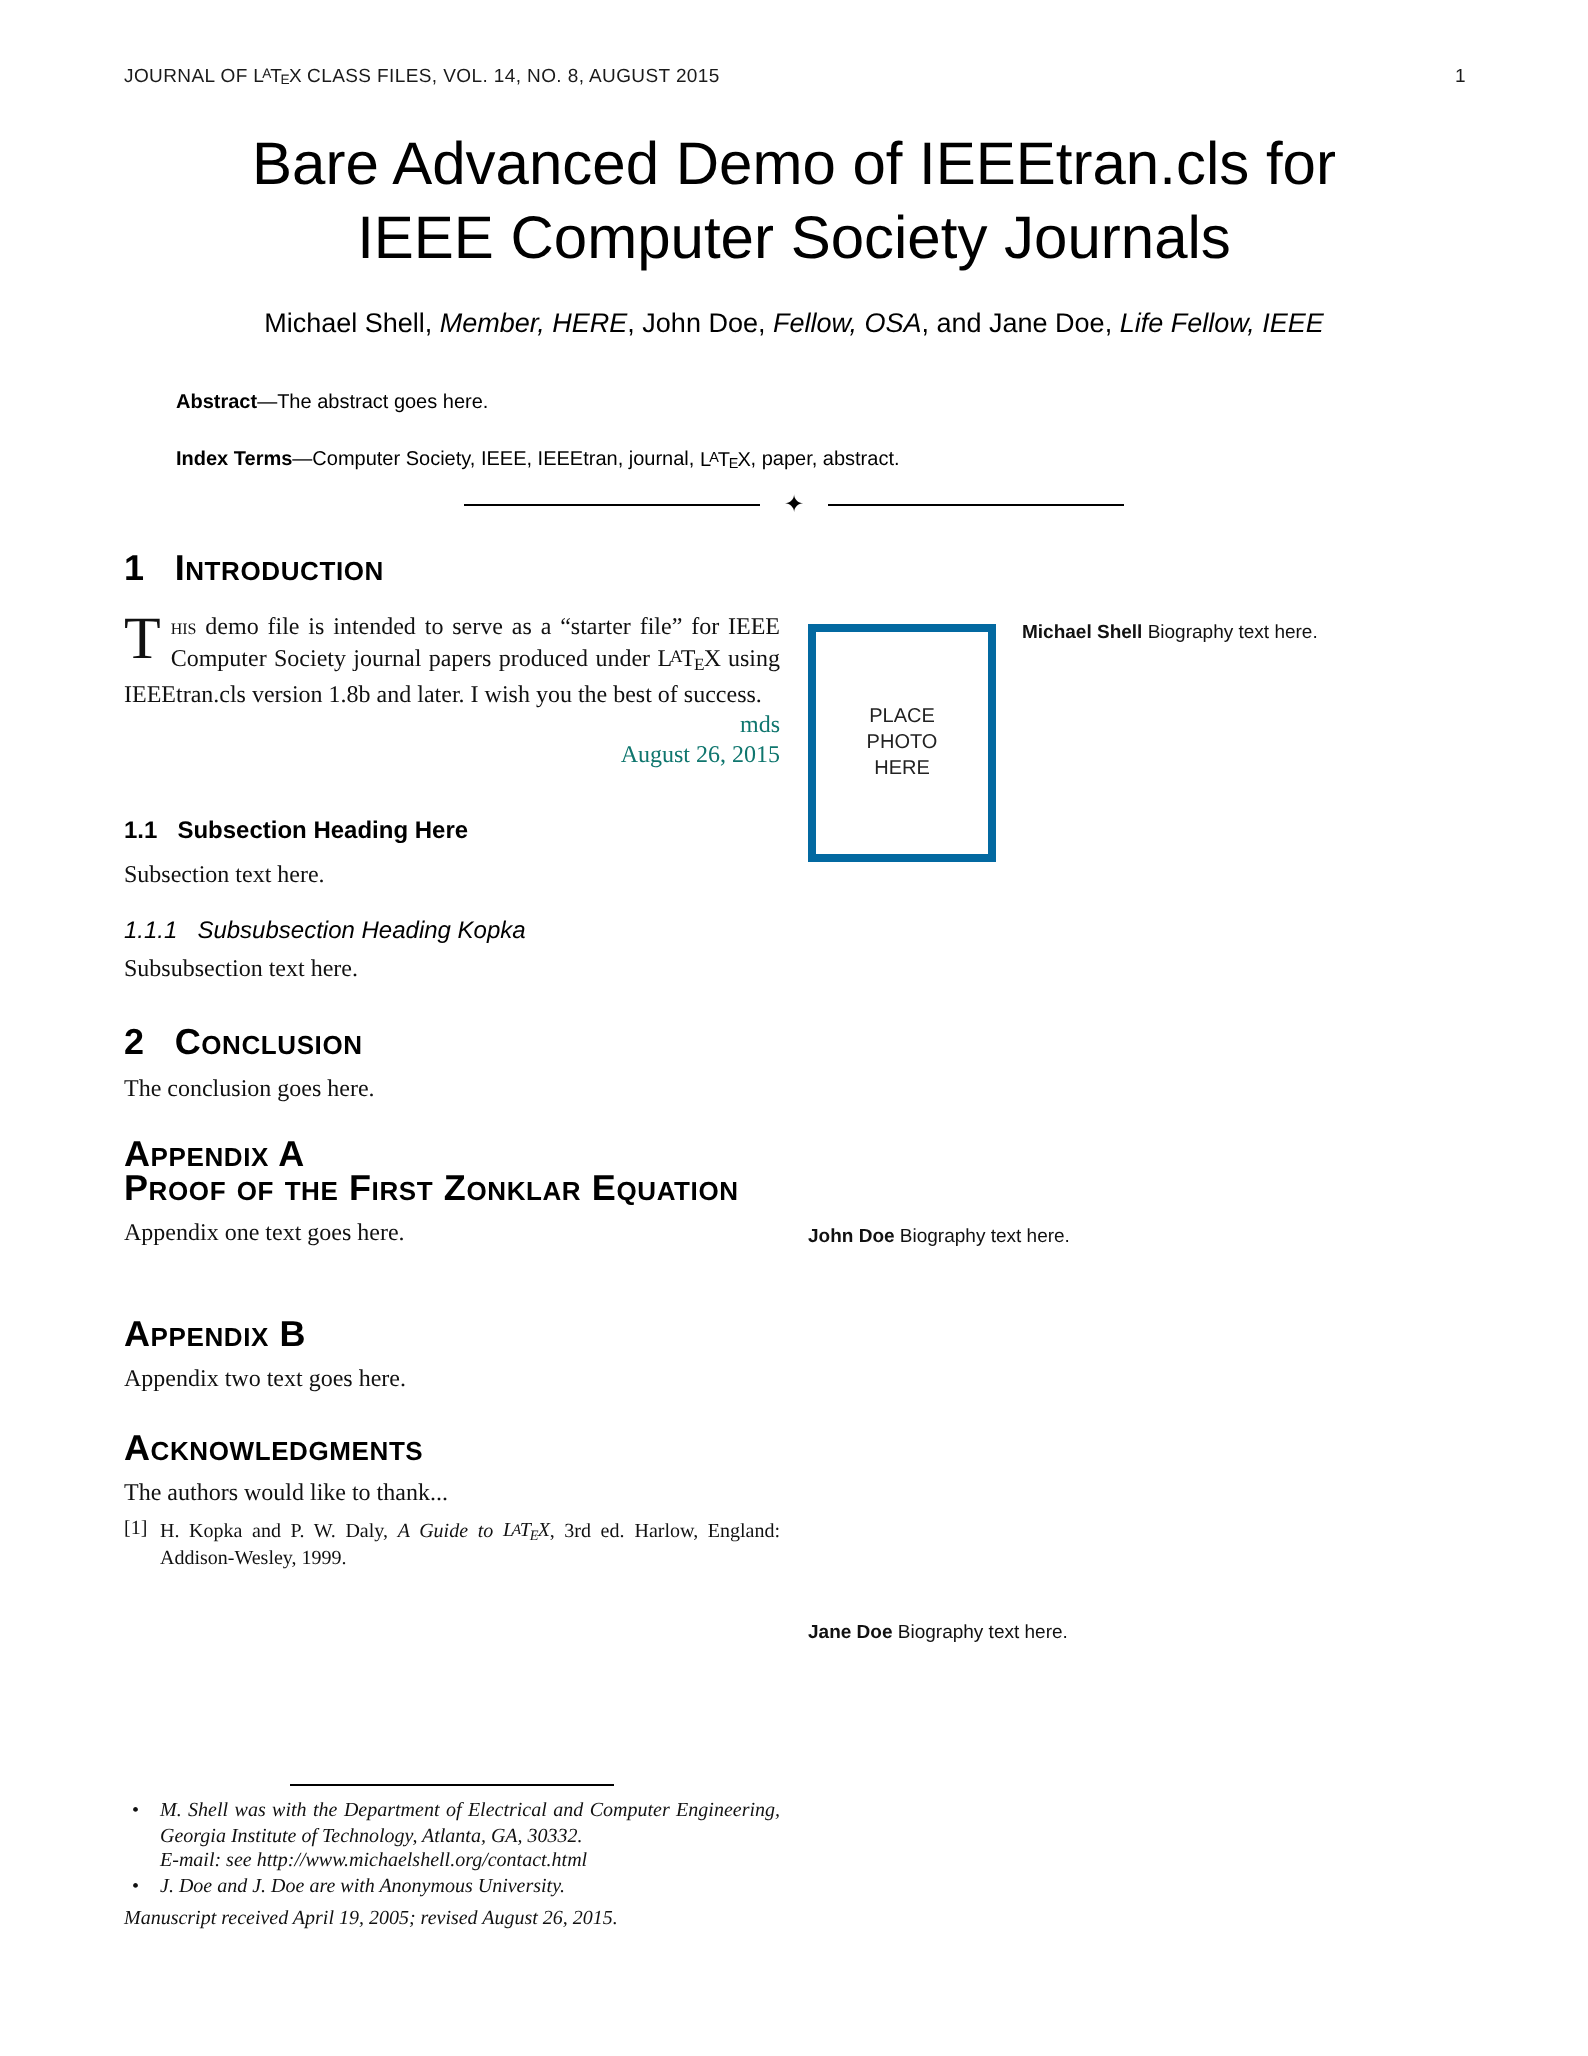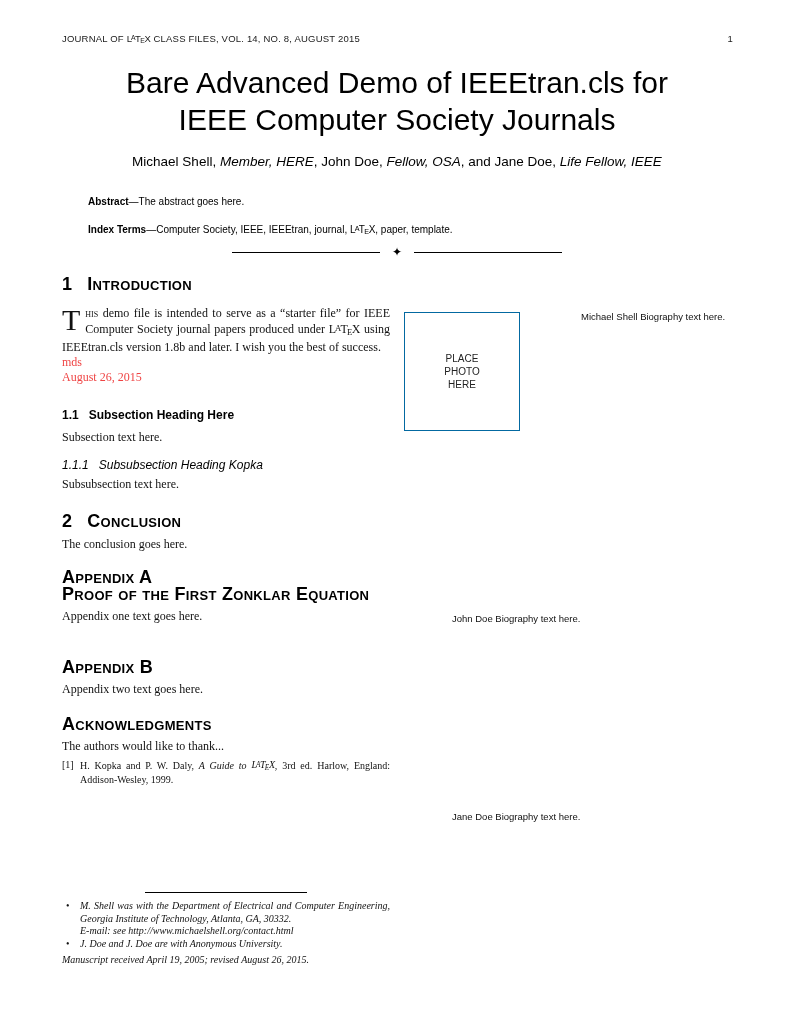--- a/index.html
+++ b/index.html
@@ -65,21 +65,21 @@
     font-variant: small-caps; letter-spacing: 0.3px; color: #000;
   }
   .sec-head .num { display: inline-block; margin-right: 15px; font-variant: normal; }
   .body-text { font-size: 12px; line-height: 15px; color: #111; }
   .just { text-align: justify; }
   .dropcap {
     float: left; font-size: 30px; line-height: 25px;
     padding-top: 1px; margin-right: 5px; color: #111;
   }
   .sc { font-variant: small-caps; }
-  .attribution { font-size: 12px; line-height: 15px; color: #ef4444; }
+  .attribution { text-align: right; font-size: 12px; line-height: 15px; color: #0f766e; }
 
   .subsec-head {
     font-family: "Liberation Sans", sans-serif;
     font-weight: bold; font-size: 12px; line-height: 14px; color: #000;
   }
   .subsec-head .num { display: inline-block; margin-right: 10px; }
   .subsubsec-head {
     font-family: "Liberation Sans", sans-serif;
     font-style: italic; font-size: 12px; line-height: 14px; color: #000;
   }
@@ -97,27 +97,27 @@
   .ref-item .tag { width: 18px; flex: 0 0 18px; }
   .ref-item .ref-text { flex: 1; text-align: justify; }
   .ref-item .it { font-style: italic; }
 
   
   .right-col { position: absolute; left: 404px; width: 336px; top: 0; height: 100%; }
   .bio {
     font-family: "Liberation Sans", sans-serif;
     font-size: 9.5px; line-height: 12px; color: #111;
   }
-  .bio .bio-name { font-weight: normal; margin-left: 48px; }
+  .bio .bio-name { font-weight: bold; }
   .bio1 { position: absolute; top: 311px; left: 0; right: 0; }
   .bio2 { position: absolute; top: 613px; left: 0; right: 0; }
   .bio3 { position: absolute; top: 811px; left: 0; right: 0; }
   .photo-box {
-    float: left; width: 116px; height: 119px; margin: 1px 13px 4px 0;
-    border: 1px solid #0369a1; background: #fff;
+    float: left; width: 94px; height: 119px; margin: 1px 13px 4px 0;
+    border: 4px solid #0369a1; background: #fff;
     display: flex; align-items: center; justify-content: center;
   }
   .photo-box .ph-text {
     width: 52px; text-align: center;
     font-family: "Liberation Sans", sans-serif;
     font-size: 10px; line-height: 13px; color: #222;
   }
 
   
   .footnote-block { position: absolute; top: 886px; left: 62px; width: 328px; }
@@ -150,21 +150,21 @@
     <div>Bare Advanced Demo of IEEEtran.cls for</div>
     <div>IEEE Computer Society Journals</div>
   </div>
 
   <div class="byline">
     <span>Michael Shell, </span><span class="it">Member, HERE</span><span>, John Doe, </span><span class="it">Fellow, OSA</span><span>, and Jane Doe, </span><span class="it">Life Fellow, IEEE</span>
   </div>
 
   <div class="abstract-block">
     <p><span class="lab">Abstract</span><span>—The abstract goes here.</span></p>
-    <p><span class="lab">Index Terms</span><span>—Computer Society, IEEE, IEEEtran, journal, </span><span class="latex"><span class="lx0">L</span><span class="lx1">A</span><span class="lx2">T</span><span class="lx3">E</span><span class="lx4">X</span></span><span>, paper, template.</span></p>
+    <p><span class="lab">Index Terms</span><span>—Computer Society, IEEE, IEEEtran, journal, </span><span class="latex"><span class="lx0">L</span><span class="lx1">A</span><span class="lx2">T</span><span class="lx3">E</span><span class="lx4">X</span></span><span>, paper, abstract.</span></p>
   </div>
 
   <div class="separator">
     <span class="line"></span>
     <span class="diamond">✦</span>
     <span class="line"></span>
   </div>
 
   <div class="left-col">
 

